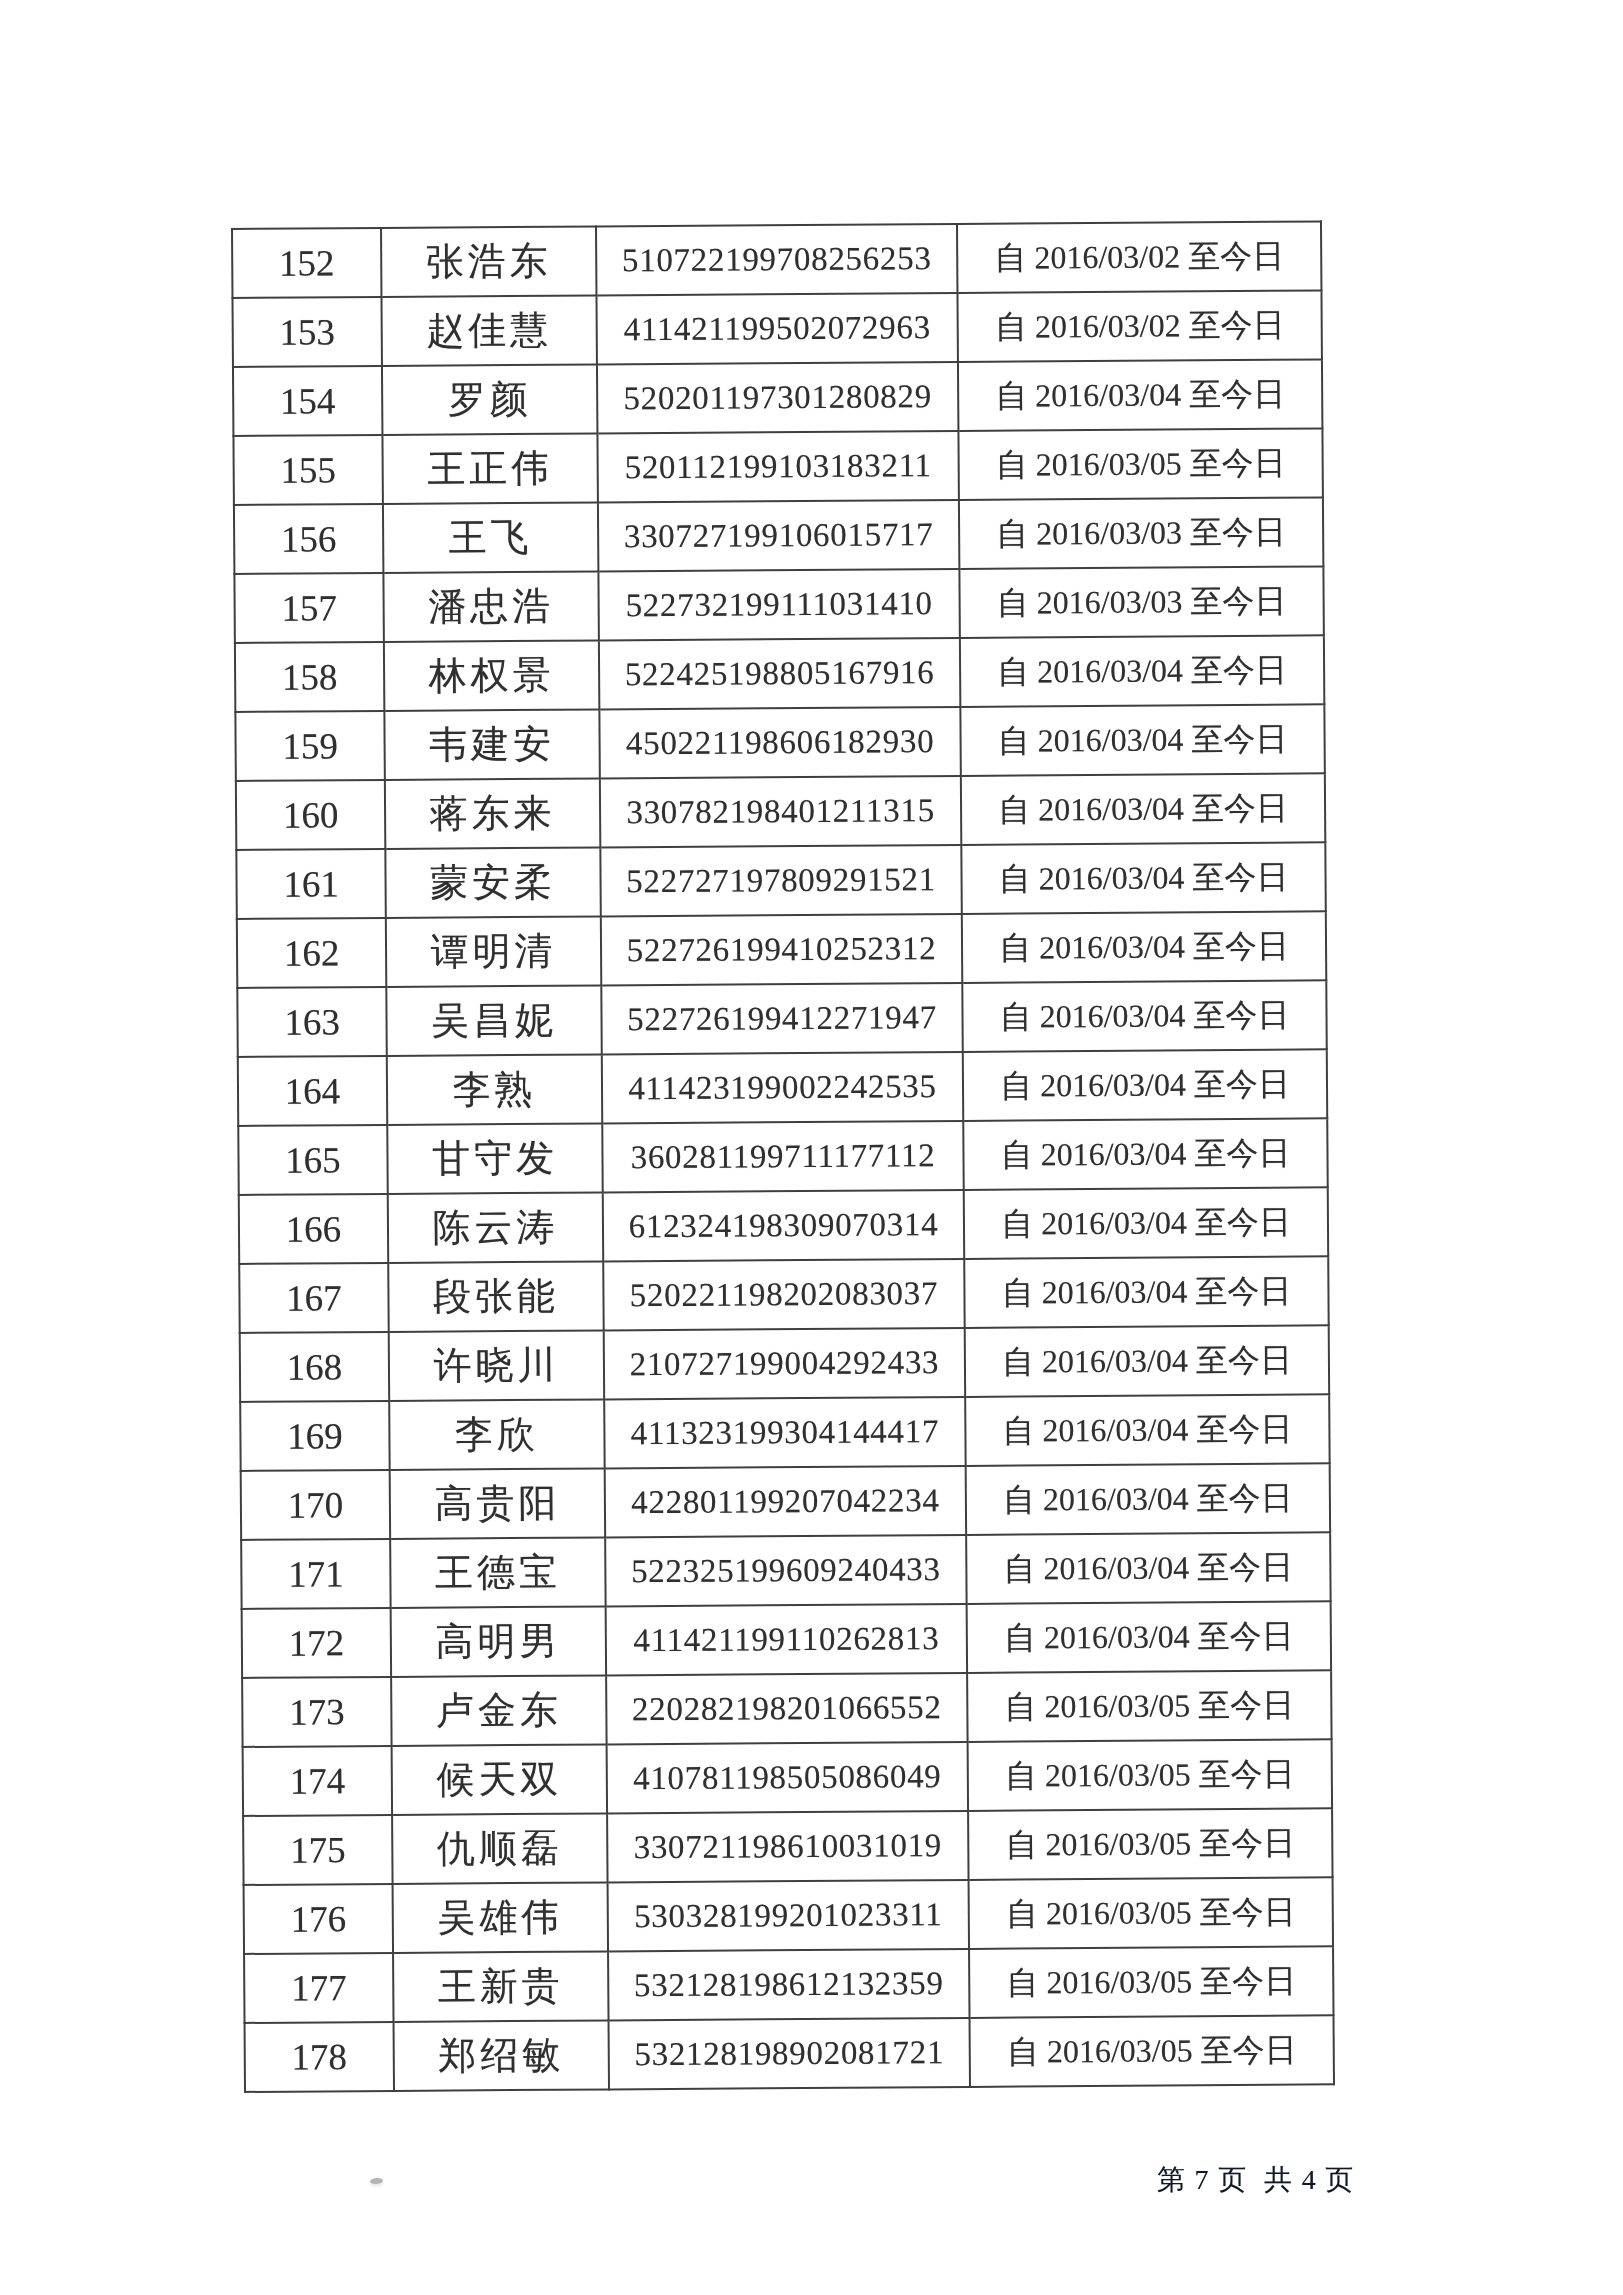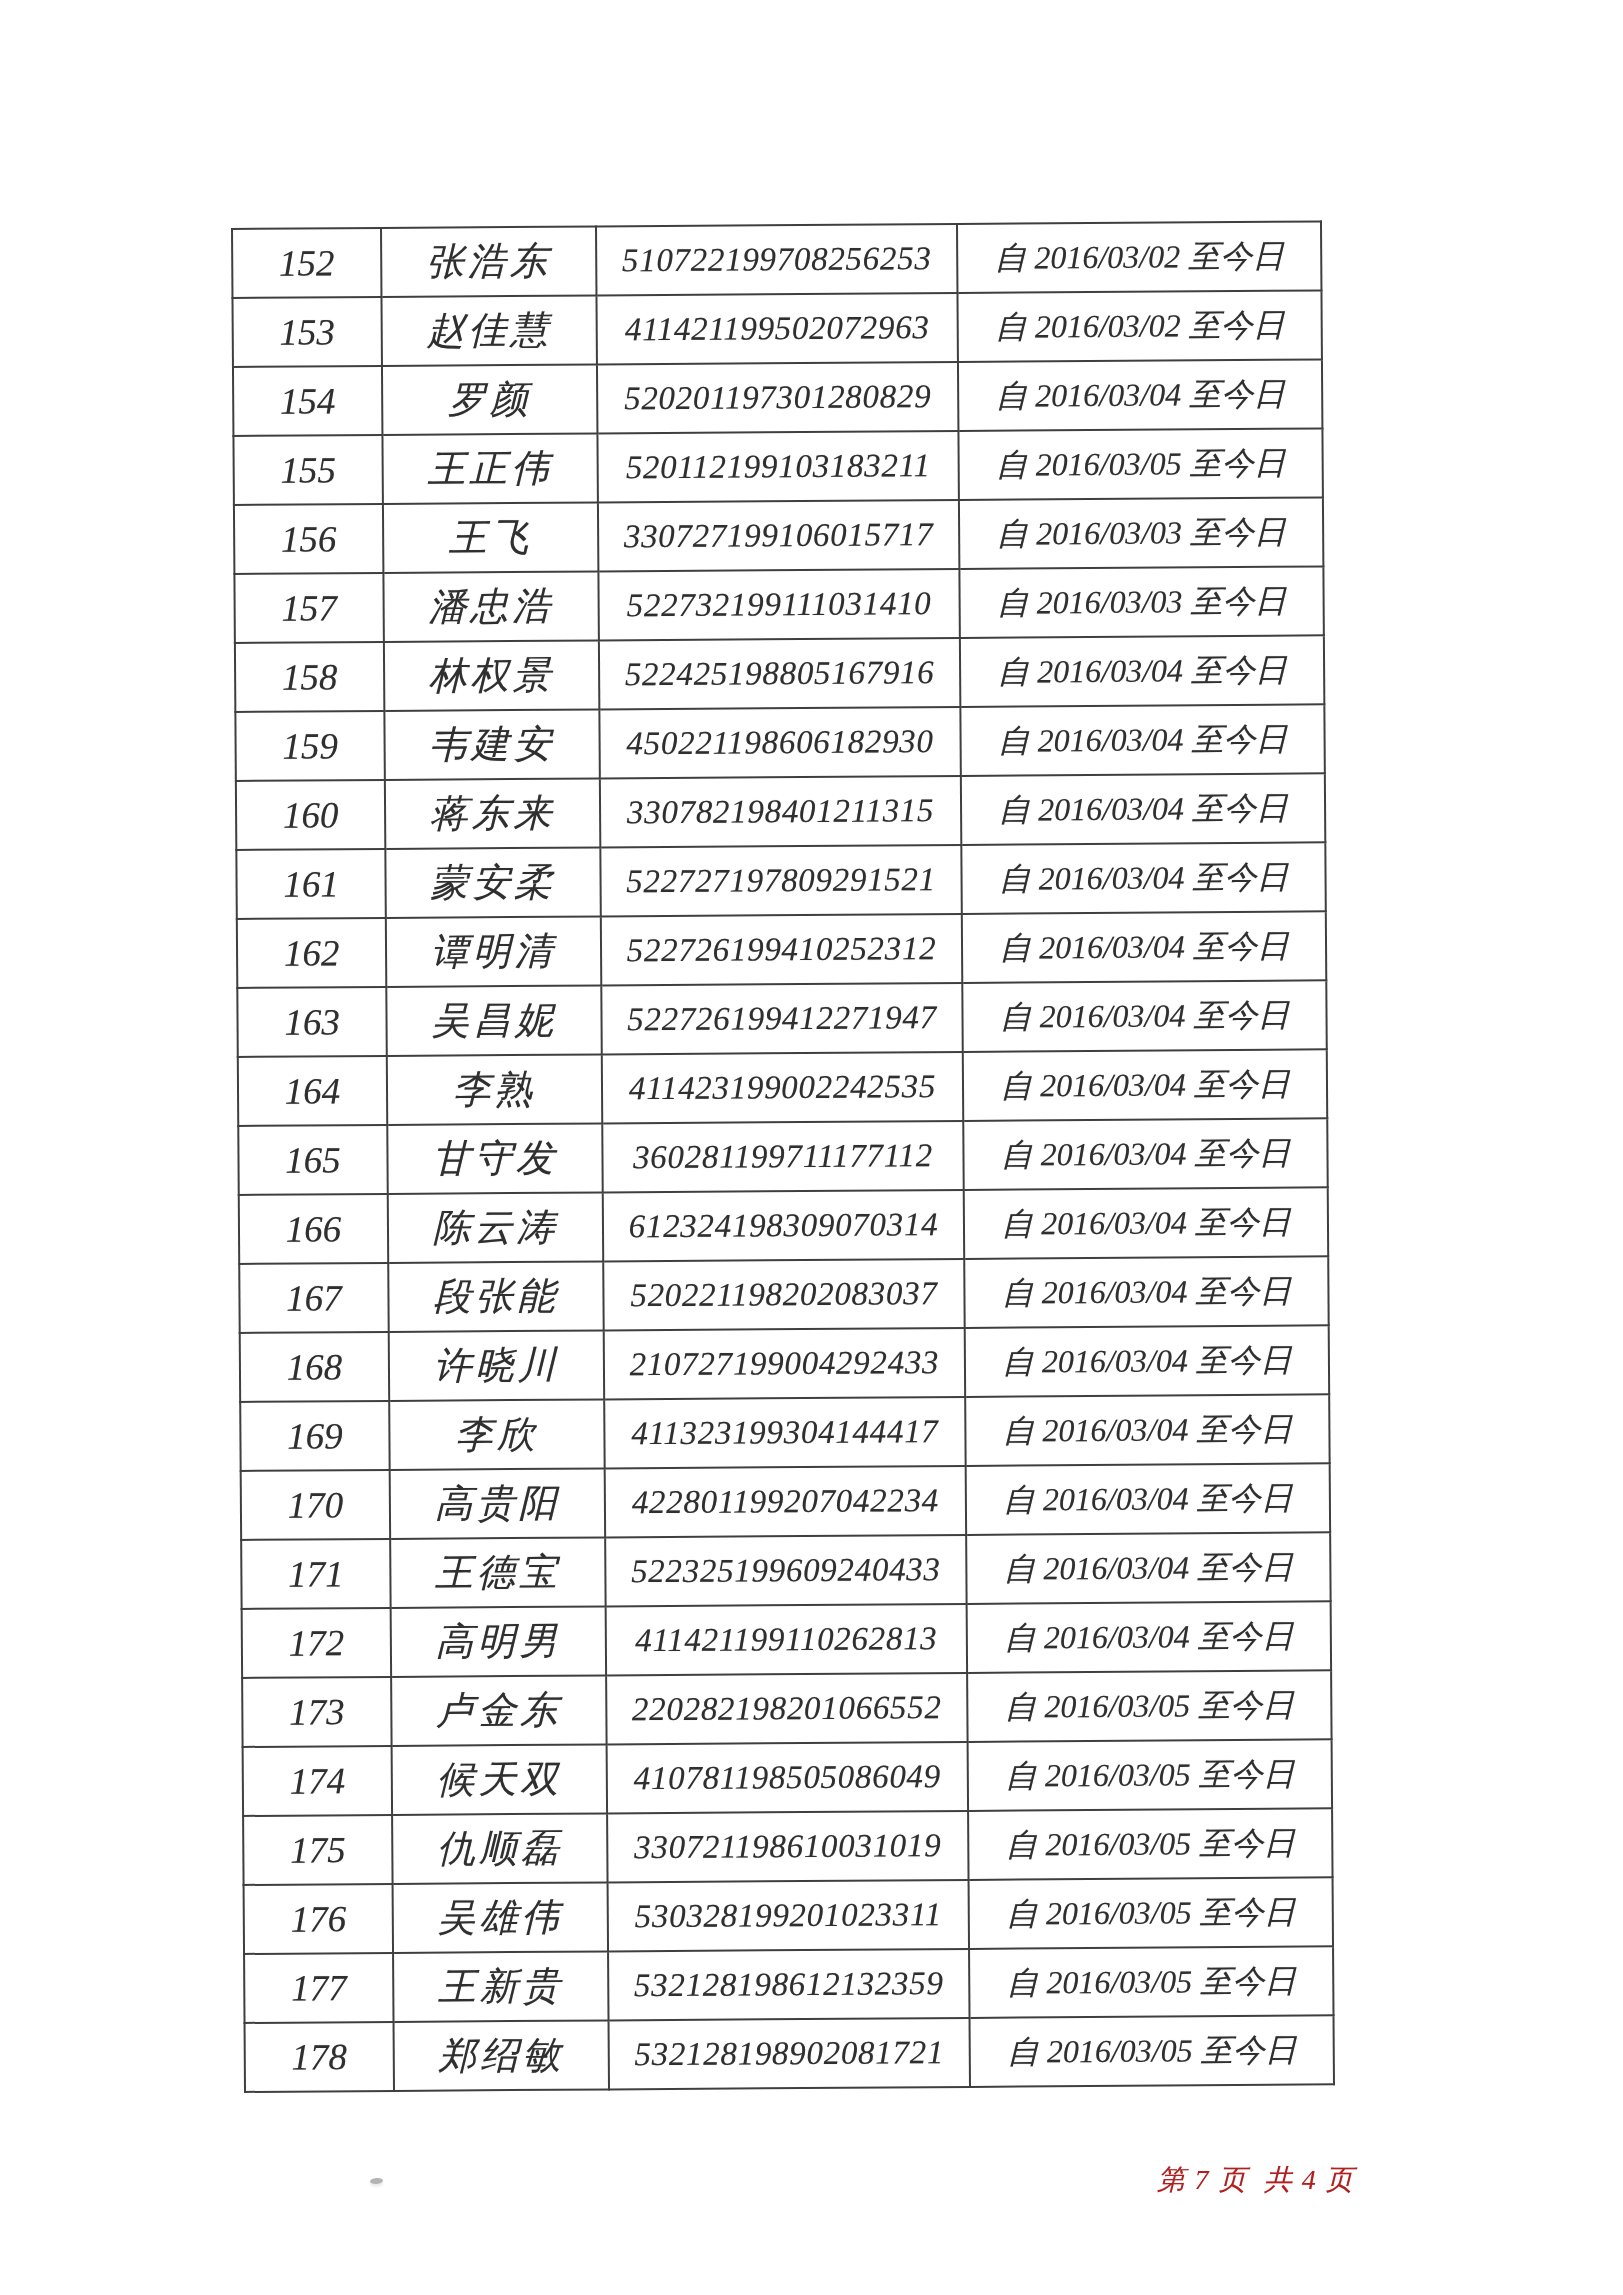--- a/index.html
+++ b/index.html
@@ -4,21 +4,20 @@
 <style>
   html,body { margin:0; padding:0; }
   .page {
     position:relative;
     width:1506px;
     height:2295px;
     background:#ffffff;
     overflow:hidden;
     font-family:"Liberation Serif","DejaVu Serif",serif;
     color:#303030;
-    font-style:italic;
   }
   
   .doc-table {
     position:absolute;
     left:231px;
     top:228px;
     width:1089px;
     border-collapse:collapse;
     transform:rotate(-0.4deg);
     transform-origin:0 0;
@@ -40,21 +39,21 @@
   td.name     { font-size:38px; letter-spacing:3.9px; }
   td.id_number{ font-size:33px; letter-spacing:0.7px; }
   td.period   { font-size:32px; }
 
   .page-footer {
     position:absolute;
     left:1157px;
     top:2161px;
     font-size:28px;
     letter-spacing:1.3px;
-    color:#b91c1c;
+    color:#0f172a;
     white-space:pre;
     text-shadow:0 0 0.7px rgba(45,45,45,.4);
   }
   .smudge {
     position:absolute;
     left:370px;
     top:2178px;
     width:13px;
     height:5.9px;
     background:#5a5a5a;

